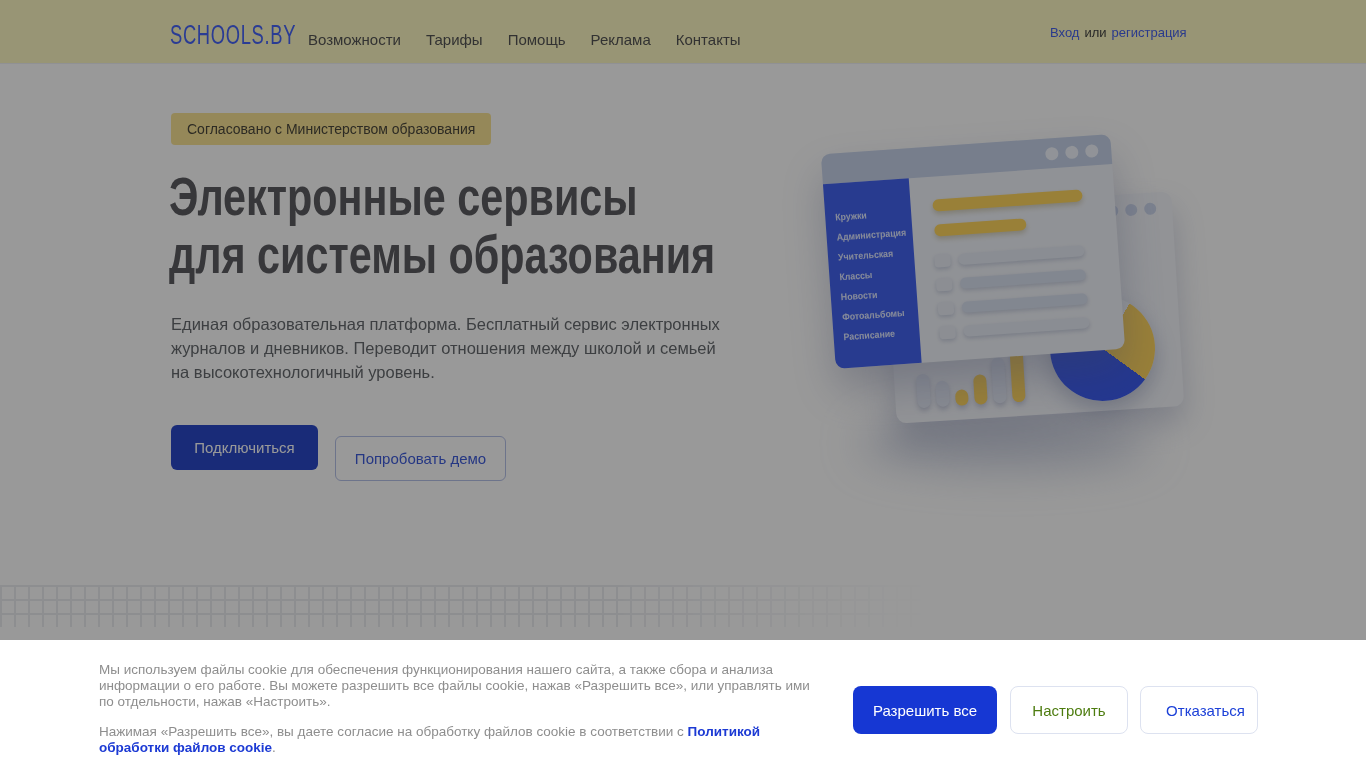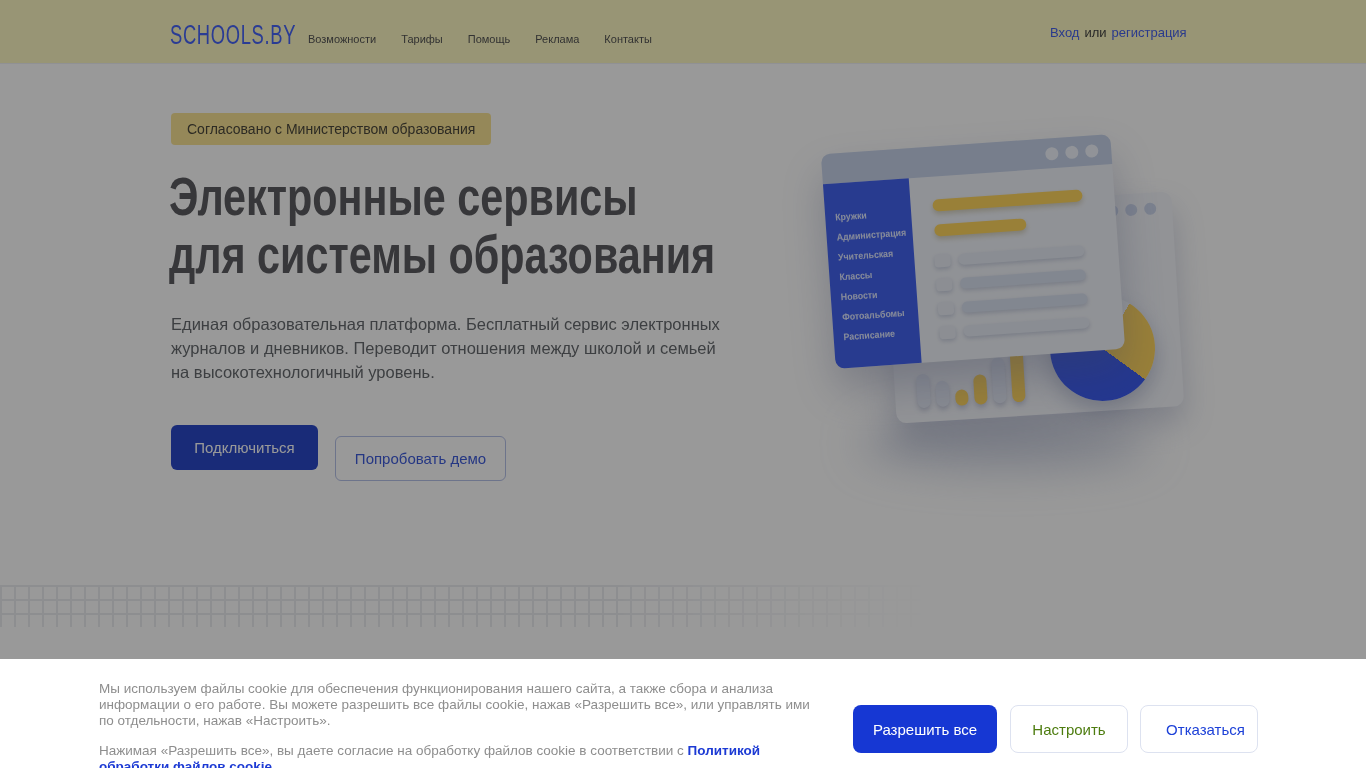--- a/index.html
+++ b/index.html
@@ -17,21 +17,21 @@
     background: #fef9c3; border-bottom: 1px solid #f1f2f5;
   }
   .logo {
     position: absolute; left: 170px; top: 20px;
     font-size: 27px; font-weight: 300; color: #4764f7;
     letter-spacing: 1px; transform: scaleX(0.68); transform-origin: left center;
     white-space: nowrap; cursor: pointer;
   }
   .nav { position: absolute; left: 308px; top: 0; height: 64px; display: flex; align-items: center; gap: 25px; }
   .nav a {
-    font-size: 11px; color: #545454; text-decoration: none; cursor: pointer; white-space: nowrap; margin-top: 14px;
+    font-size: 15px; color: #545454; text-decoration: none; cursor: pointer; white-space: nowrap; margin-top: 14px;
   }
   .auth { position: absolute; left: 1050px; top: 0; height: 64px; display: flex; align-items: center; gap: 5px; font-size: 13px; }
   .auth a { color: #4661e9; text-decoration: none; cursor: pointer; }
   .auth span { color: #424242; }
 
   
   .badge {
     position: absolute; left: 171px; top: 113px; height: 32px;
     background: #f9e395; border-radius: 4px;
     font-size: 14px; color: #4b483c; line-height: 32px; padding: 0 16px;
@@ -111,21 +111,21 @@
   .ybar.b1 { left: 108px; top: 53px; width: 150px; }
   .ybar.b2 { left: 108px; top: 78px; width: 92px; }
   .row-check { position: absolute; left: 106px; width: 16px; height: 13px; border-radius: 4px; background: #e9edf6; box-shadow: 0 2px 4px rgba(130,140,175,0.35); }
   .row-bar { position: absolute; left: 130px; width: 126px; height: 11px; border-radius: 6px; box-shadow: 0 2px 4px rgba(130,140,175,0.35); }
 
   
   .overlay { position: absolute; inset: 0; background: rgba(0,0,0,0.4); z-index: 40; }
 
   
   .cookie {
-    position: absolute; left: 0; right: 0; bottom: 0; height: 109px;
+    position: absolute; left: 0; right: 0; bottom: 0; height: 128px;
     background: #ffffff; z-index: 50;
   }
   .cookie .txt1 {
     position: absolute; left: 99px; top: 22px; width: 726px;
     font-size: 13.5px; line-height: 16px; color: #8e8e8e;
   }
   .cookie .txt2 {
     position: absolute; left: 99px; top: 84px; width: 726px;
     font-size: 13.5px; line-height: 16px; color: #8e8e8e;
   }

